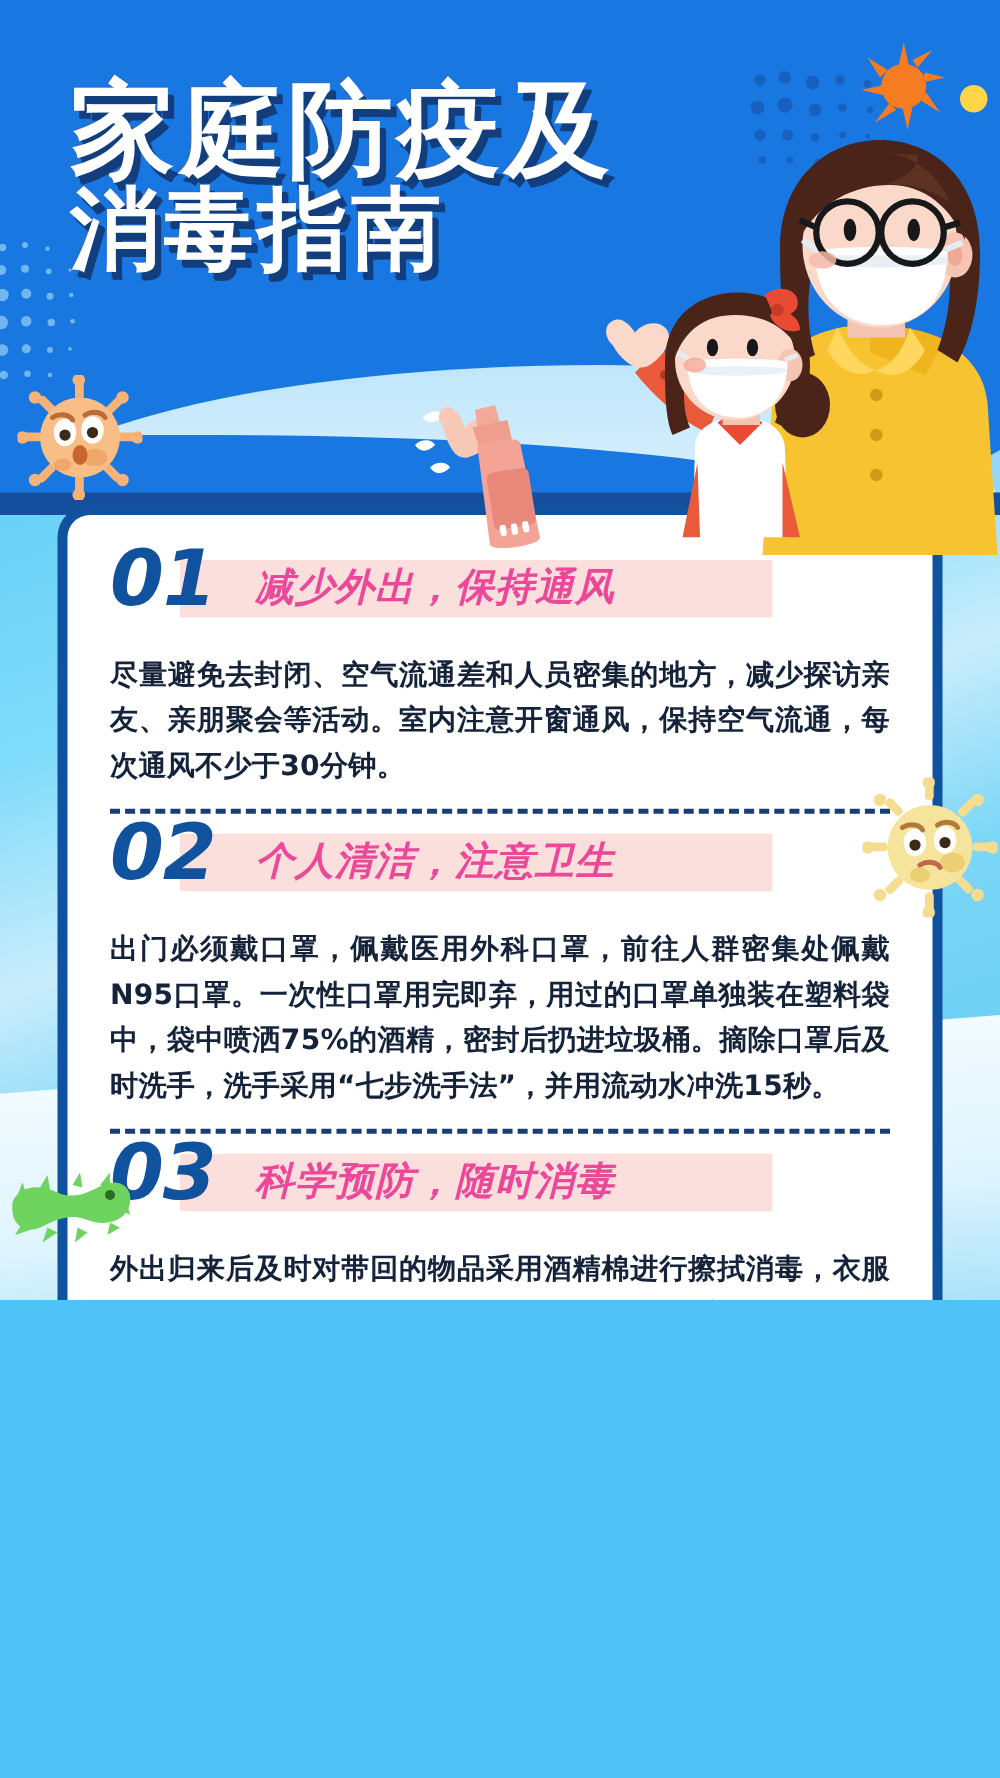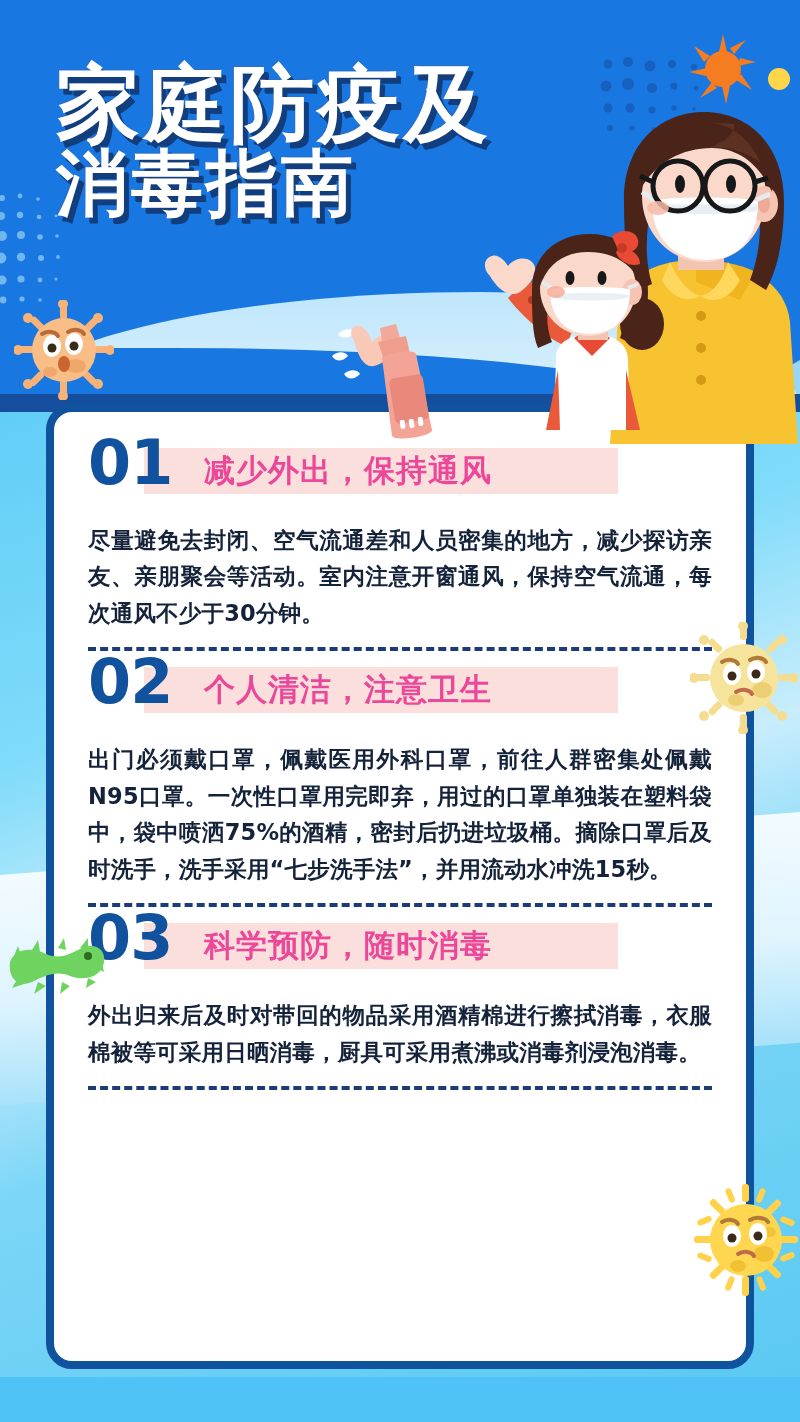--- a/index.html
+++ b/index.html
@@ -4,21 +4,21 @@
 <style>
   * { margin:0; padding:0; box-sizing:border-box; }
   html,body { width:800px; height:1422px; }
   body {
     font-family:"Liberation Sans","DejaVu Sans",sans-serif;
     background:#4FC3F7;
     overflow:hidden;
     position:relative;
   }
   .poster{
-    position:absolute; inset:0; width:800px; height:1377px; overflow:hidden;
+    position:absolute; inset:0; width:800px; height:1040px; overflow:hidden;
     background:linear-gradient(160deg,#6FD4F8 0%,#58C9F5 18%,#7FDBFA 46%,#C9EDFC 60%,#7CD6F7 72%,#5BC9F2 100%);
   }
   
   .bg-diagonal{
     position:absolute; left:-60px; top:880px; width:950px; height:230px;
     background:linear-gradient(180deg,#F2FBFF 0%,#DFF4FE 55%,#A8E2FA 100%);
     transform:rotate(-4.5deg); transform-origin:left center;
   }
   
   .hero{
@@ -68,21 +68,21 @@
   }
   .title-1{ font-size:84px; }
   .title-2{ font-size:72px; margin-top:4px; }
   
   .card{
     position:absolute; left:46px; top:404px; width:708px; height:965px;
     background:#FFFFFF; border:8px solid #11529E; border-radius:26px;
     z-index:6; padding:24px 34px 18px 34px;
   }
   .section{ position:relative; }
-  .sec-head{ position:relative; height:66px; }
+  .sec-head{ position:relative; height:66px;font-style:italic; }
   .sec-band{
     position:absolute; left:56px; top:12px; height:46px;
     background:#FBDFDC; z-index:1;
   }
   .sec-num{
     position:absolute; left:0; top:-4px; z-index:2;
     font-size:62px; font-weight:900; color:#11529E; letter-spacing:-1px;
     font-family:"DejaVu Sans","Liberation Sans",sans-serif; line-height:1;
   }
   .sec-title{

